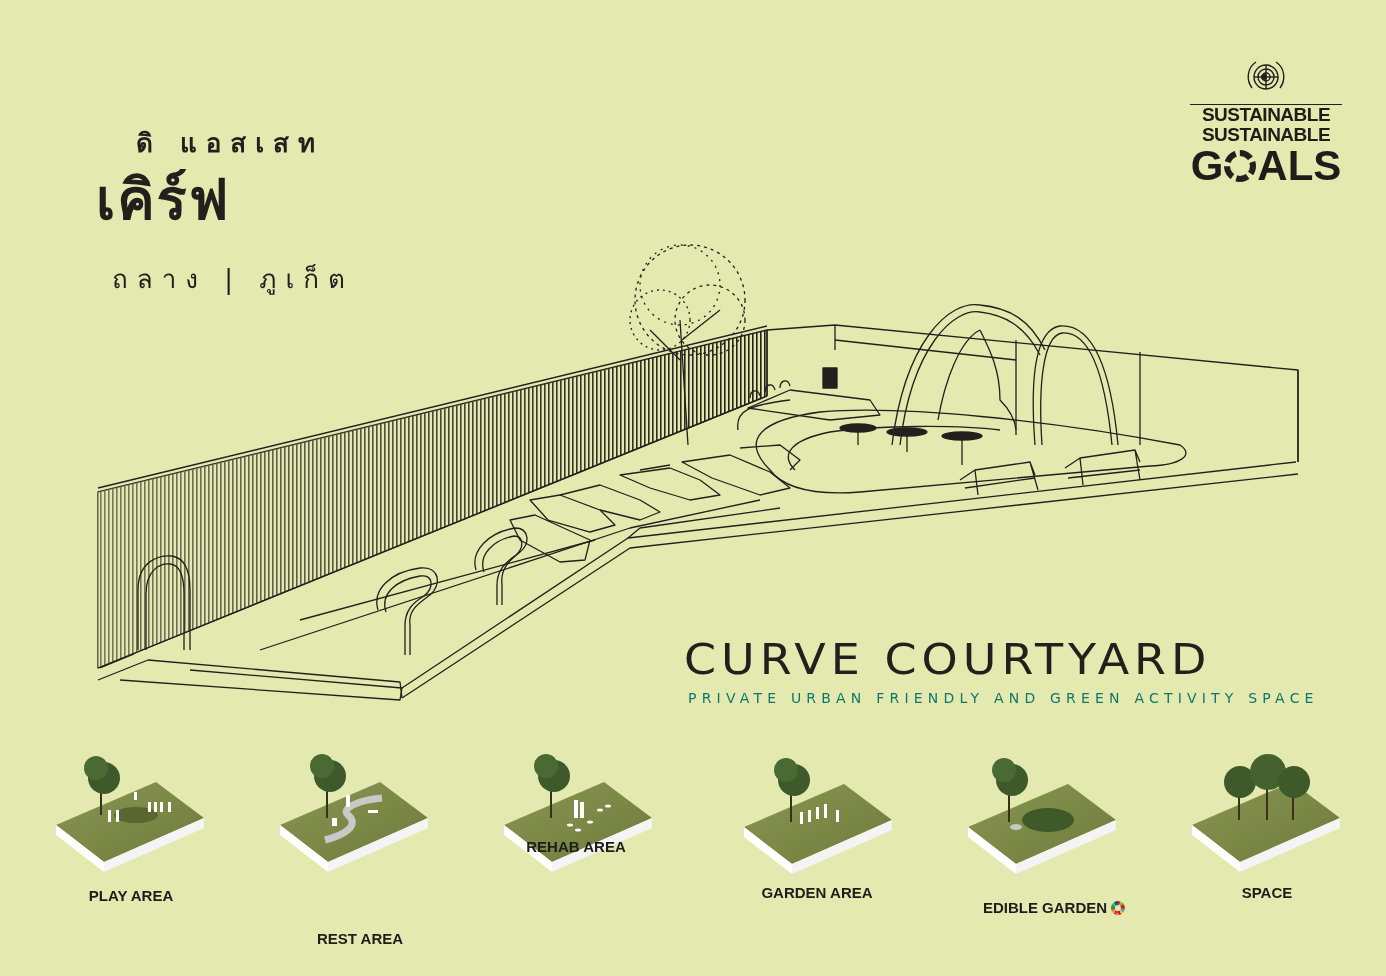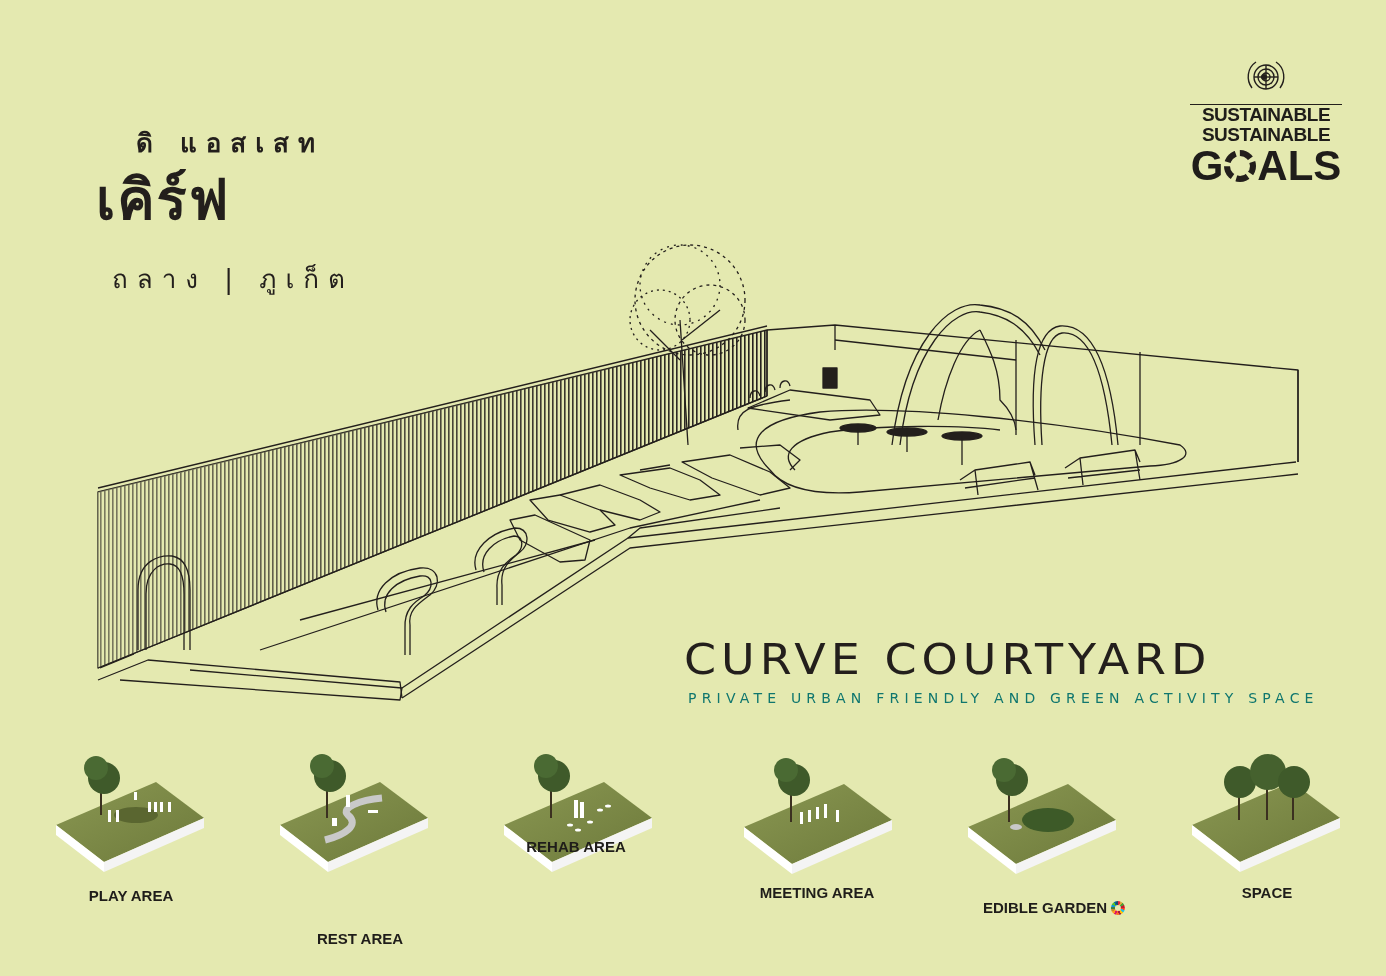--- a/index.html
+++ b/index.html
@@ -265,21 +265,21 @@
 <div class="tile-label" style="left:131px;top:887px;">
     <span>PLAY AREA</span>
   </div>
 <div class="tile-label" style="left:360px;top:930px;">
     <span>REST AREA</span>
   </div>
 <div class="tile-label" style="left:576px;top:838px;">
     <span>REHAB AREA</span>
   </div>
 <div class="tile-label" style="left:817px;top:884px;">
-    <span>MEETING AREA</span>
+    <span>GARDEN AREA</span>
   </div>
 <div class="tile-label" style="left:1054px;top:883px;margin-top:16px;">
     <span>EDIBLE GARDEN</span>
     <span class="sdg-wheel"></span>
   </div>
 <div class="tile-label" style="left:1267px;top:884px;">
     <span>SPACE</span>
   </div>
 
 </body></html>

